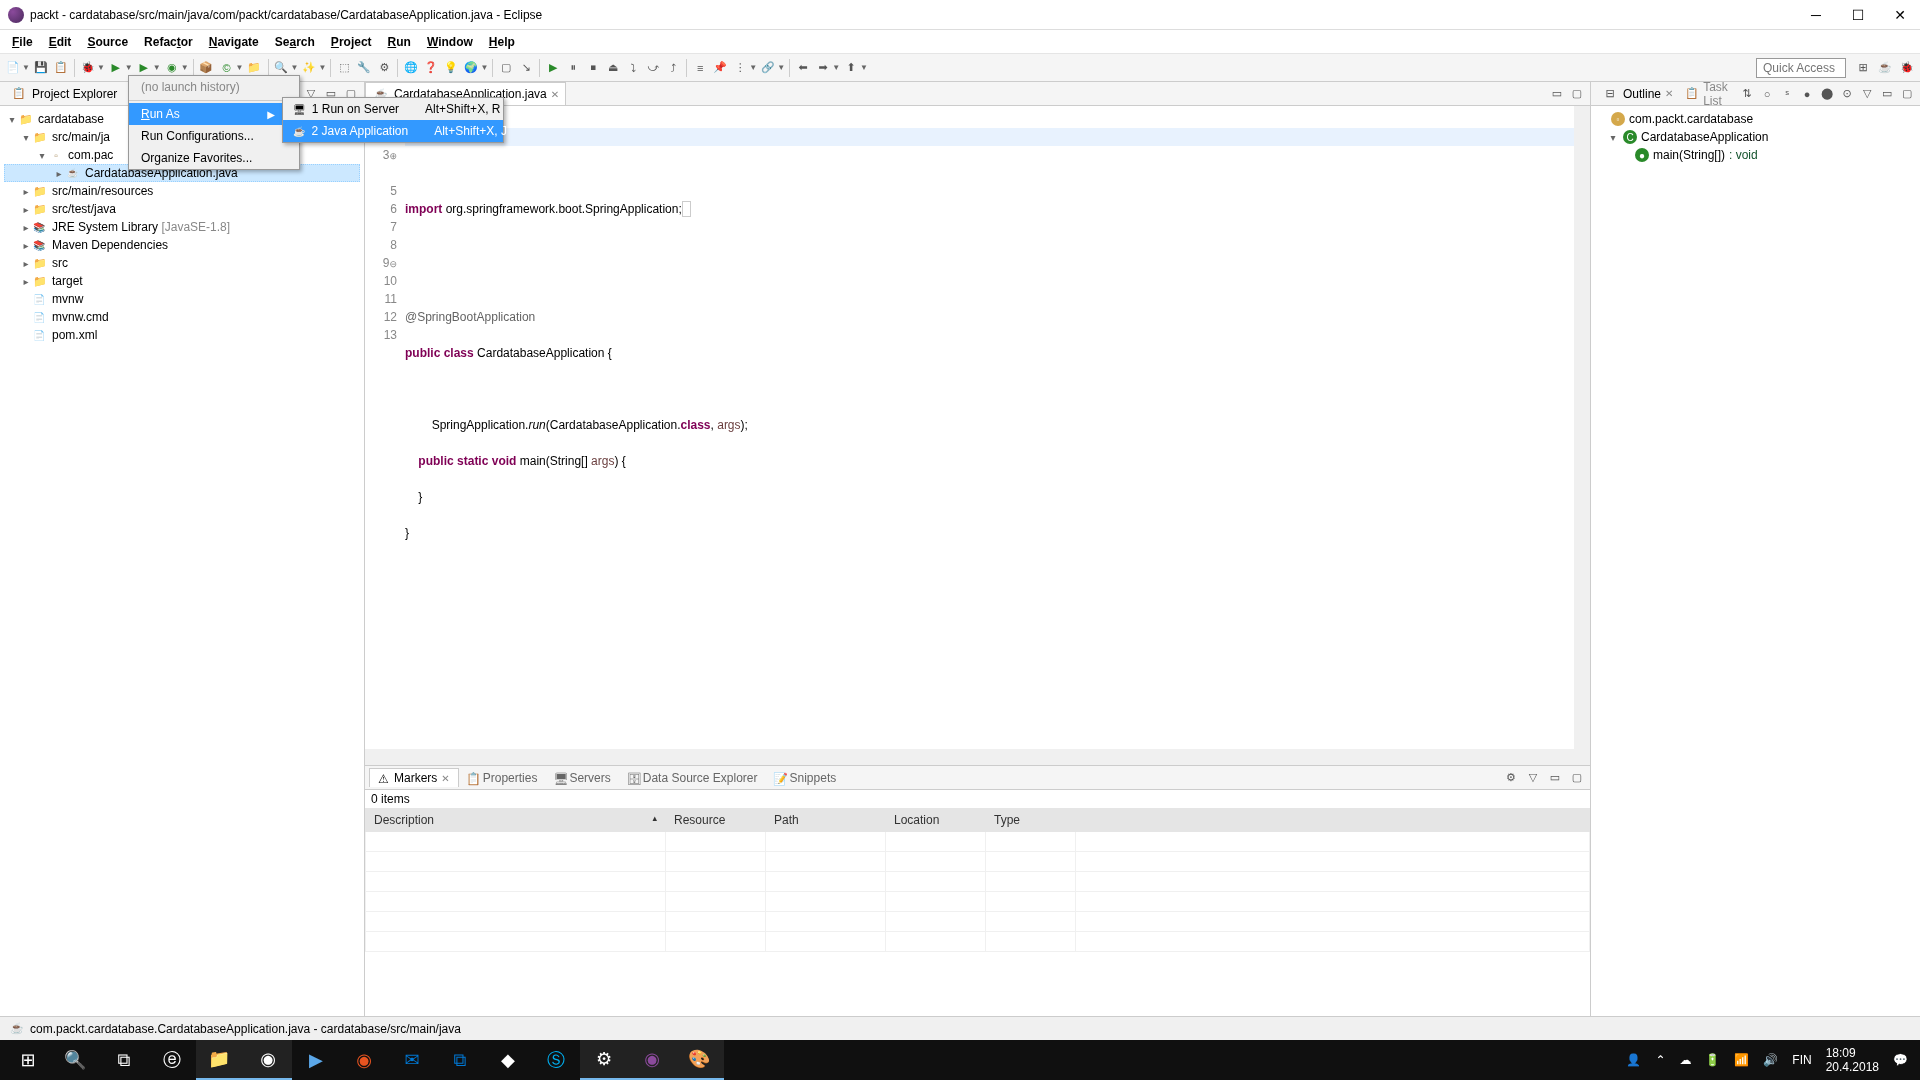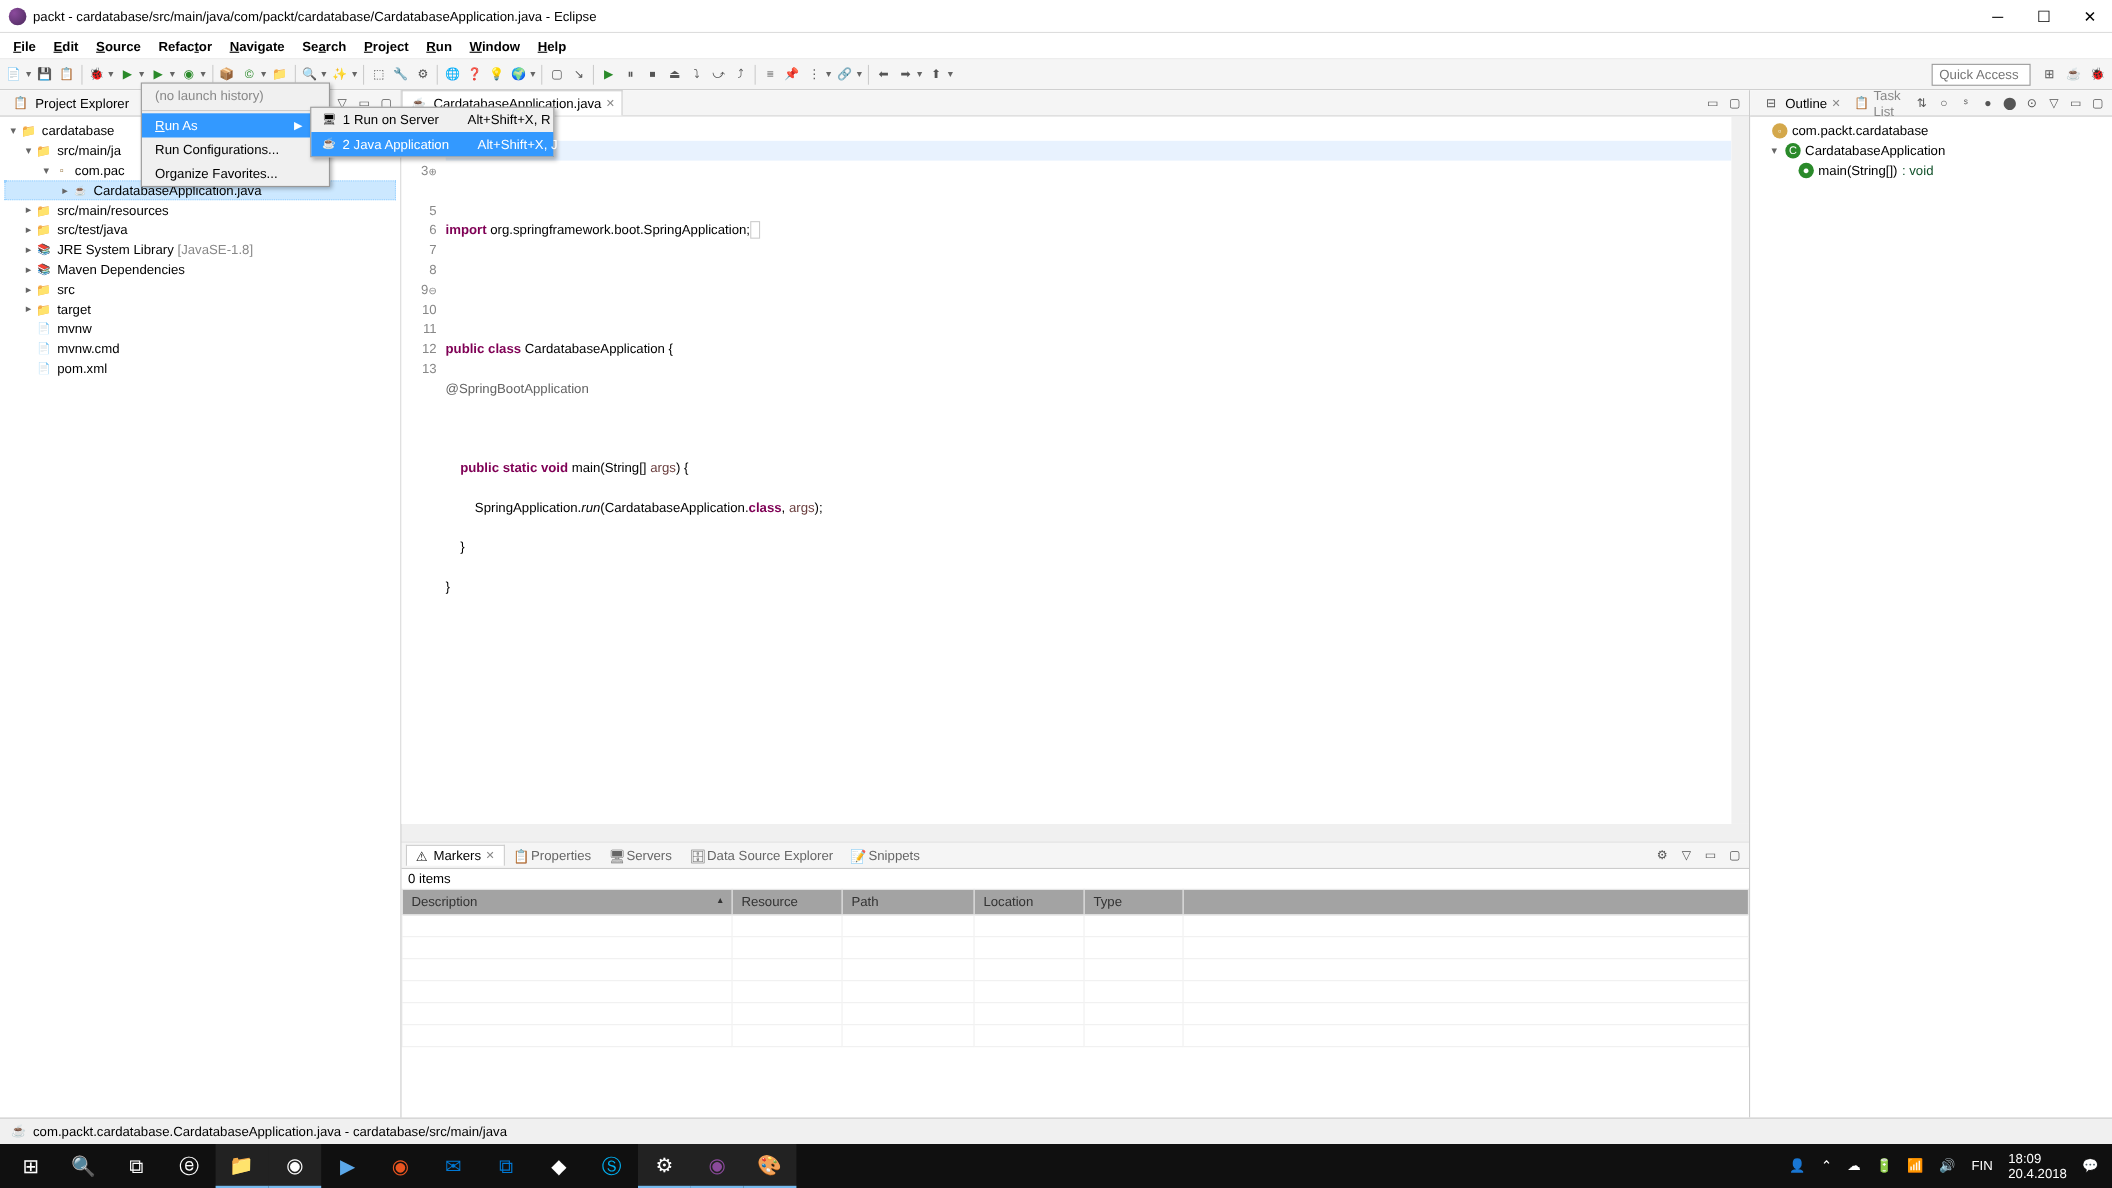--- a/index.html
+++ b/index.html
@@ -67,21 +67,21 @@
 .bottom-panel { height: 250px; display: flex; flex-direction: column; }
 .bottom-tabs { height: 24px; background: #f5f5f5; border-bottom: 1px solid #ccc; display: flex; align-items: center; padding: 0 4px; }
 .btab { padding: 2px 8px; display: flex; align-items: center; gap: 4px; cursor: pointer; color: #666; }
 .btab.active { background: #fff; border-top: 1px solid #ccc; border-left: 1px solid #ccc; border-right: 1px solid #ccc; color: #000; }
 .btab-icon { width: 12px; height: 12px; display: inline-block; }
 .btab-close { font-size: 10px; color: #888; }
 .bottom-toolbar { margin-left: auto; display: flex; gap: 4px; }
 .markers-body { flex: 1; background: #fff; overflow: auto; }
 .markers-count { padding: 2px 6px; }
 .markers-table { width: 100%; border-collapse: collapse; }
-.markers-table th { text-align: left; background: #a3a3a3; border: 1px solid #e5e5e5; padding: 4px 8px; font-weight: normal; color: #333; }
+.markers-table th { text-align: left; background: #e5e5e5; border: 1px solid #e5e5e5; padding: 4px 8px; font-weight: normal; color: #333; }
 .markers-table td { border: 1px solid #f0f0f0; padding: 4px 8px; height: 20px; }
 .right-panel { width: 330px; border-left: 1px solid #ccc; display: flex; flex-direction: column; }
 .outline-body { flex: 1; padding: 4px; }
 .outline-row { display: flex; align-items: center; height: 18px; gap: 4px; cursor: pointer; }
 .outline-icon { width: 14px; height: 14px; display: inline-flex; align-items: center; justify-content: center; font-size: 10px; border-radius: 50%; }
 .outline-type { color: #14532d; }
 .statusbar { height: 24px; background: #f0f0f0; border-top: 1px solid #ccc; display: flex; align-items: center; padding: 0 8px; }
 .taskbar { height: 40px; background: #101010; display: flex; align-items: center; padding: 0 4px; }
 .tb-app { width: 48px; height: 40px; display: flex; align-items: center; justify-content: center; cursor: pointer; font-size: 18px; color: #fff; }
 .tb-app.active { border-bottom: 2px solid #76b9ed; background: rgba(255,255,255,0.08); }
@@ -315,25 +315,25 @@
           <div class="gutter-line">11</div>
           <div class="gutter-line">12</div>
           <div class="gutter-line">13</div>
         </div>
         <div class="code">
 <div class="code-line current"><span>kt.cardatabase;</span></div>
 <div class="code-line"></div>
 <div class="code-line"><span class="kw">import</span><span> org.springframework.boot.SpringApplication;</span><span style="border:1px solid #ccc; padding:0 2px;">&nbsp;</span></div>
 <div class="code-line"></div>
 <div class="code-line"></div>
+<div class="code-line"><span class="ann">@SpringBootApplication</span></div>
 <div class="code-line"><span class="kw">public</span> <span class="kw">class</span><span> CardatabaseApplication {</span></div>
-<div class="code-line"><span class="ann">@SpringBootApplication</span></div>
 <div class="code-line"></div>
+<div class="code-line"><span>        SpringApplication.</span><span class="method-call">run</span><span>(CardatabaseApplication.</span><span class="kw">class</span><span>, </span><span style="color:#6a3e3e;">args</span><span>);</span></div>
 <div class="code-line">    <span class="kw">public</span> <span class="kw">static</span> <span class="kw">void</span><span> main(String[] </span><span style="color:#6a3e3e;">args</span><span>) {</span></div>
-<div class="code-line"><span>        SpringApplication.</span><span class="method-call">run</span><span>(CardatabaseApplication.</span><span class="kw">class</span><span>, </span><span style="color:#6a3e3e;">args</span><span>);</span></div>
 <div class="code-line"><span>    }</span></div>
 <div class="code-line"><span>}</span></div>
 <div class="code-line"></div>
         </div>
         <div class="scroll-v"></div>
       </div>
       <div class="scroll-h"></div>
     </div>
 
     <div class="bottom-panel">

